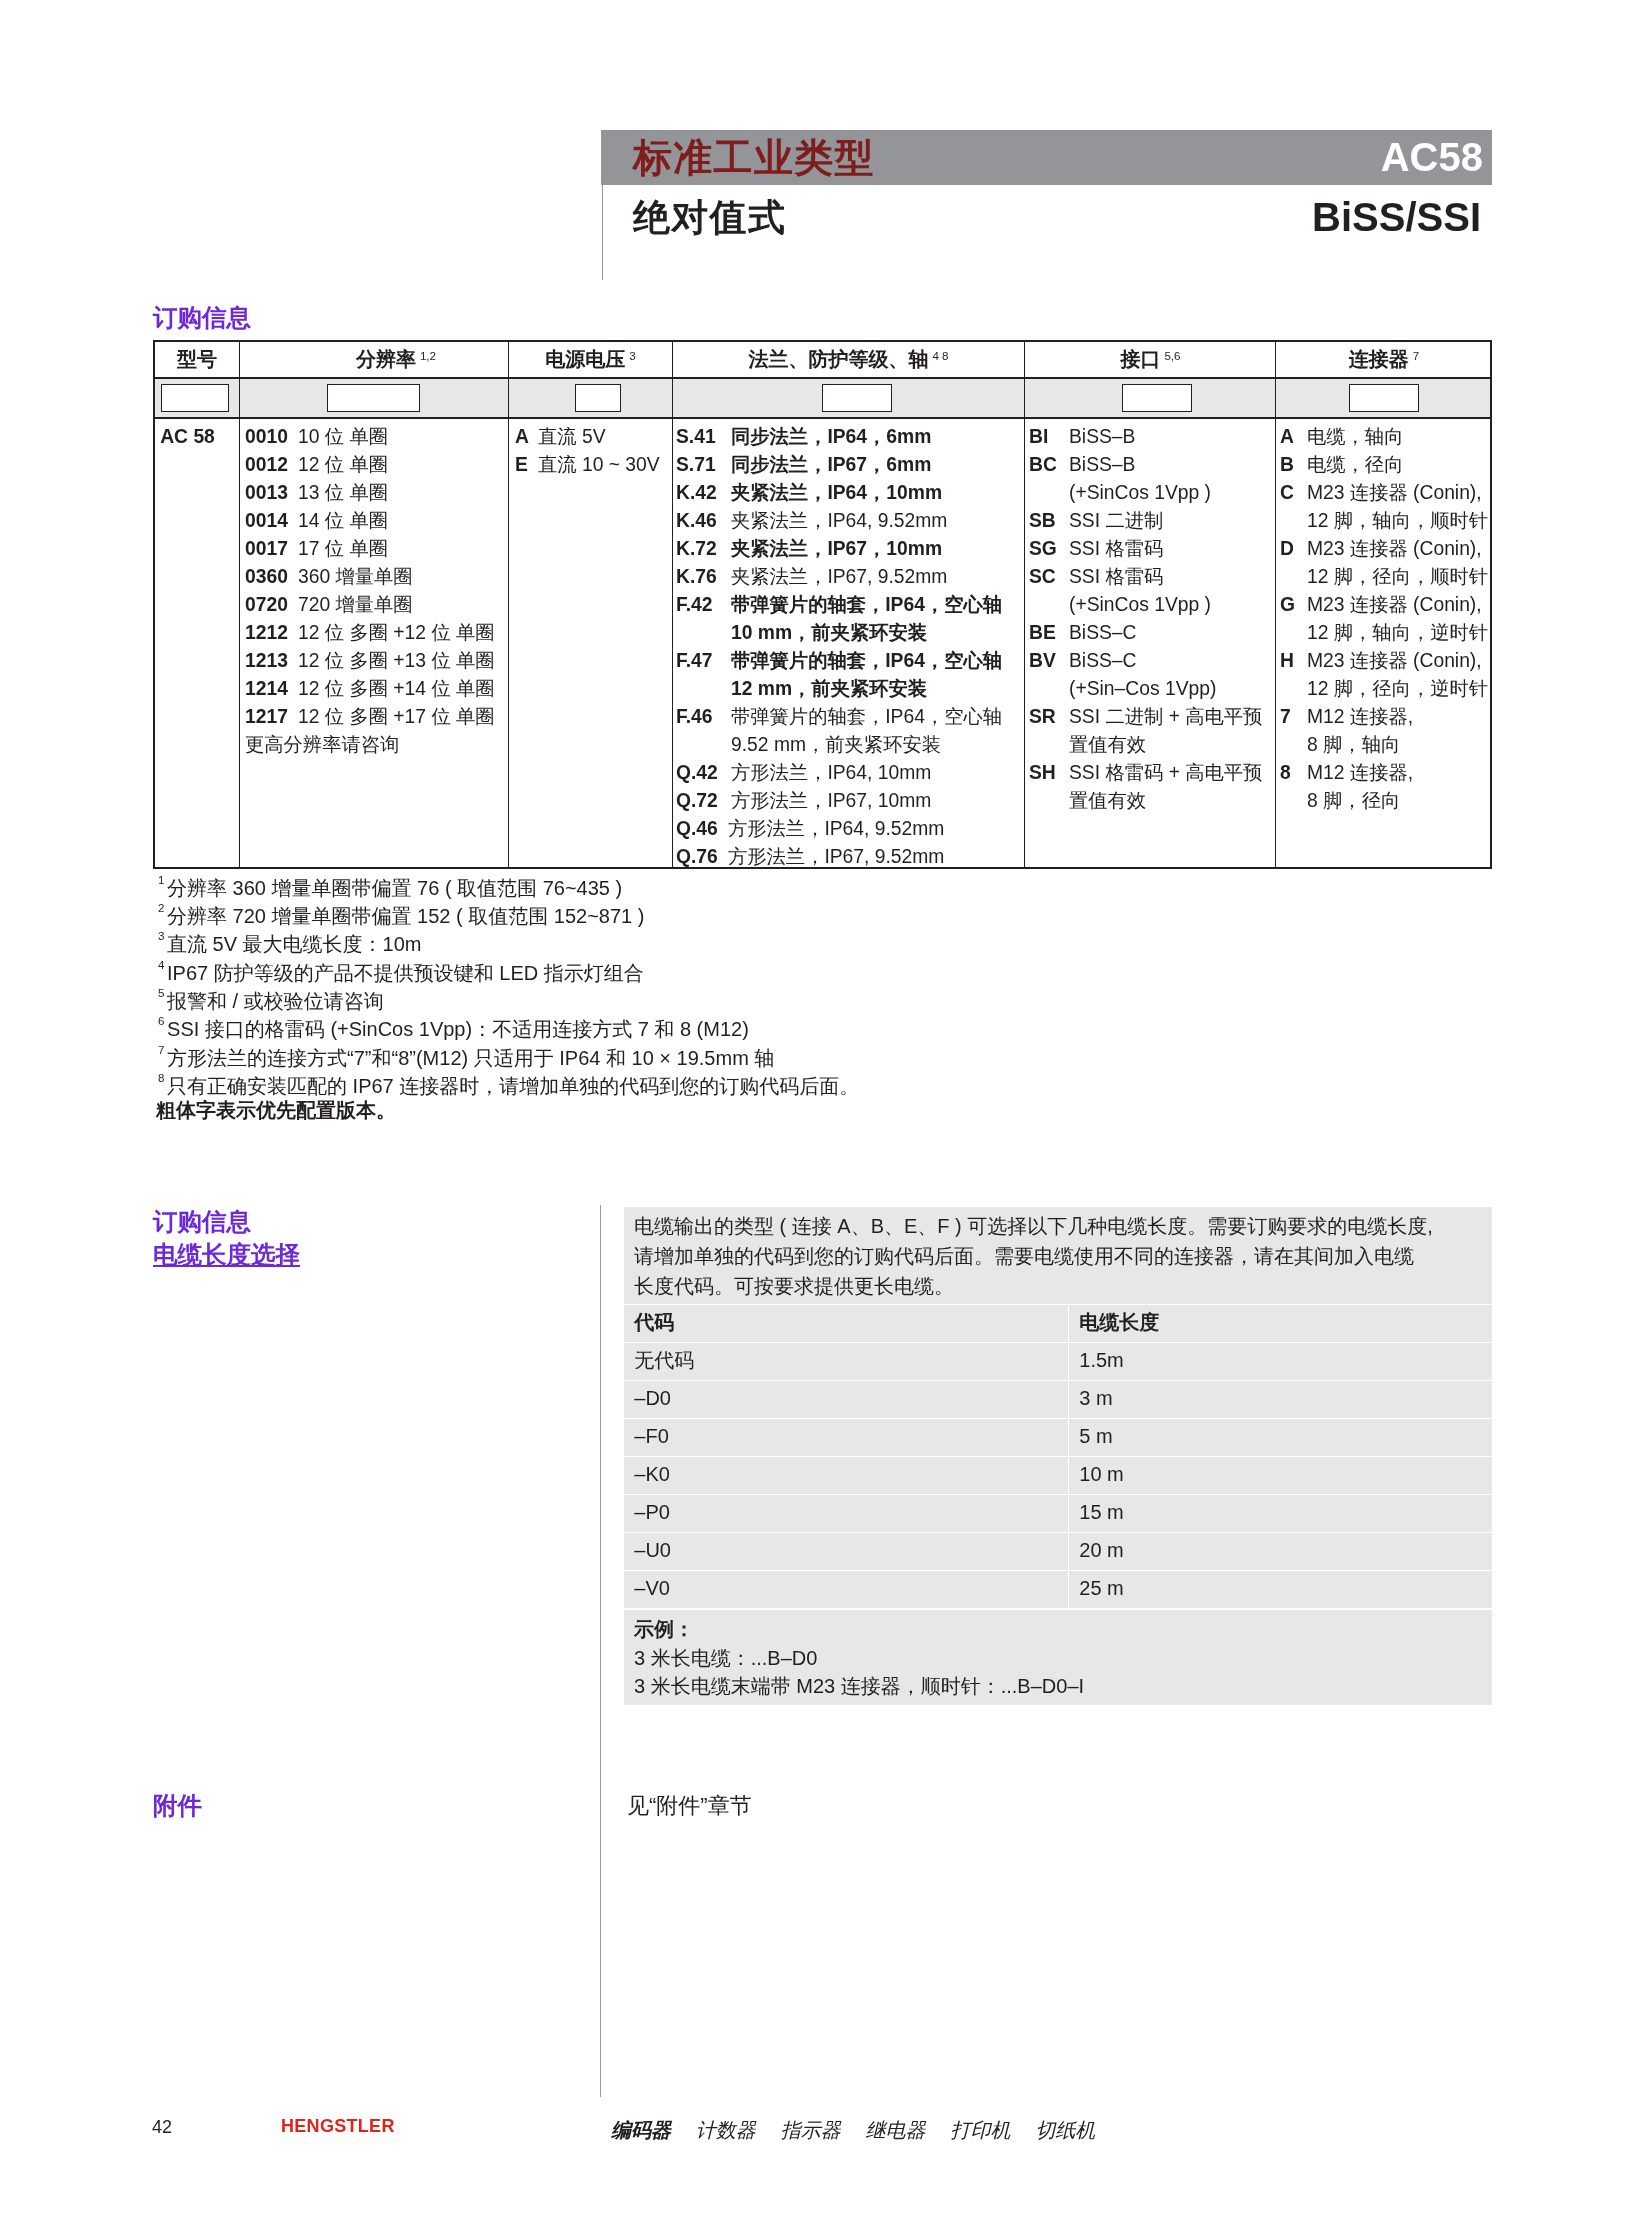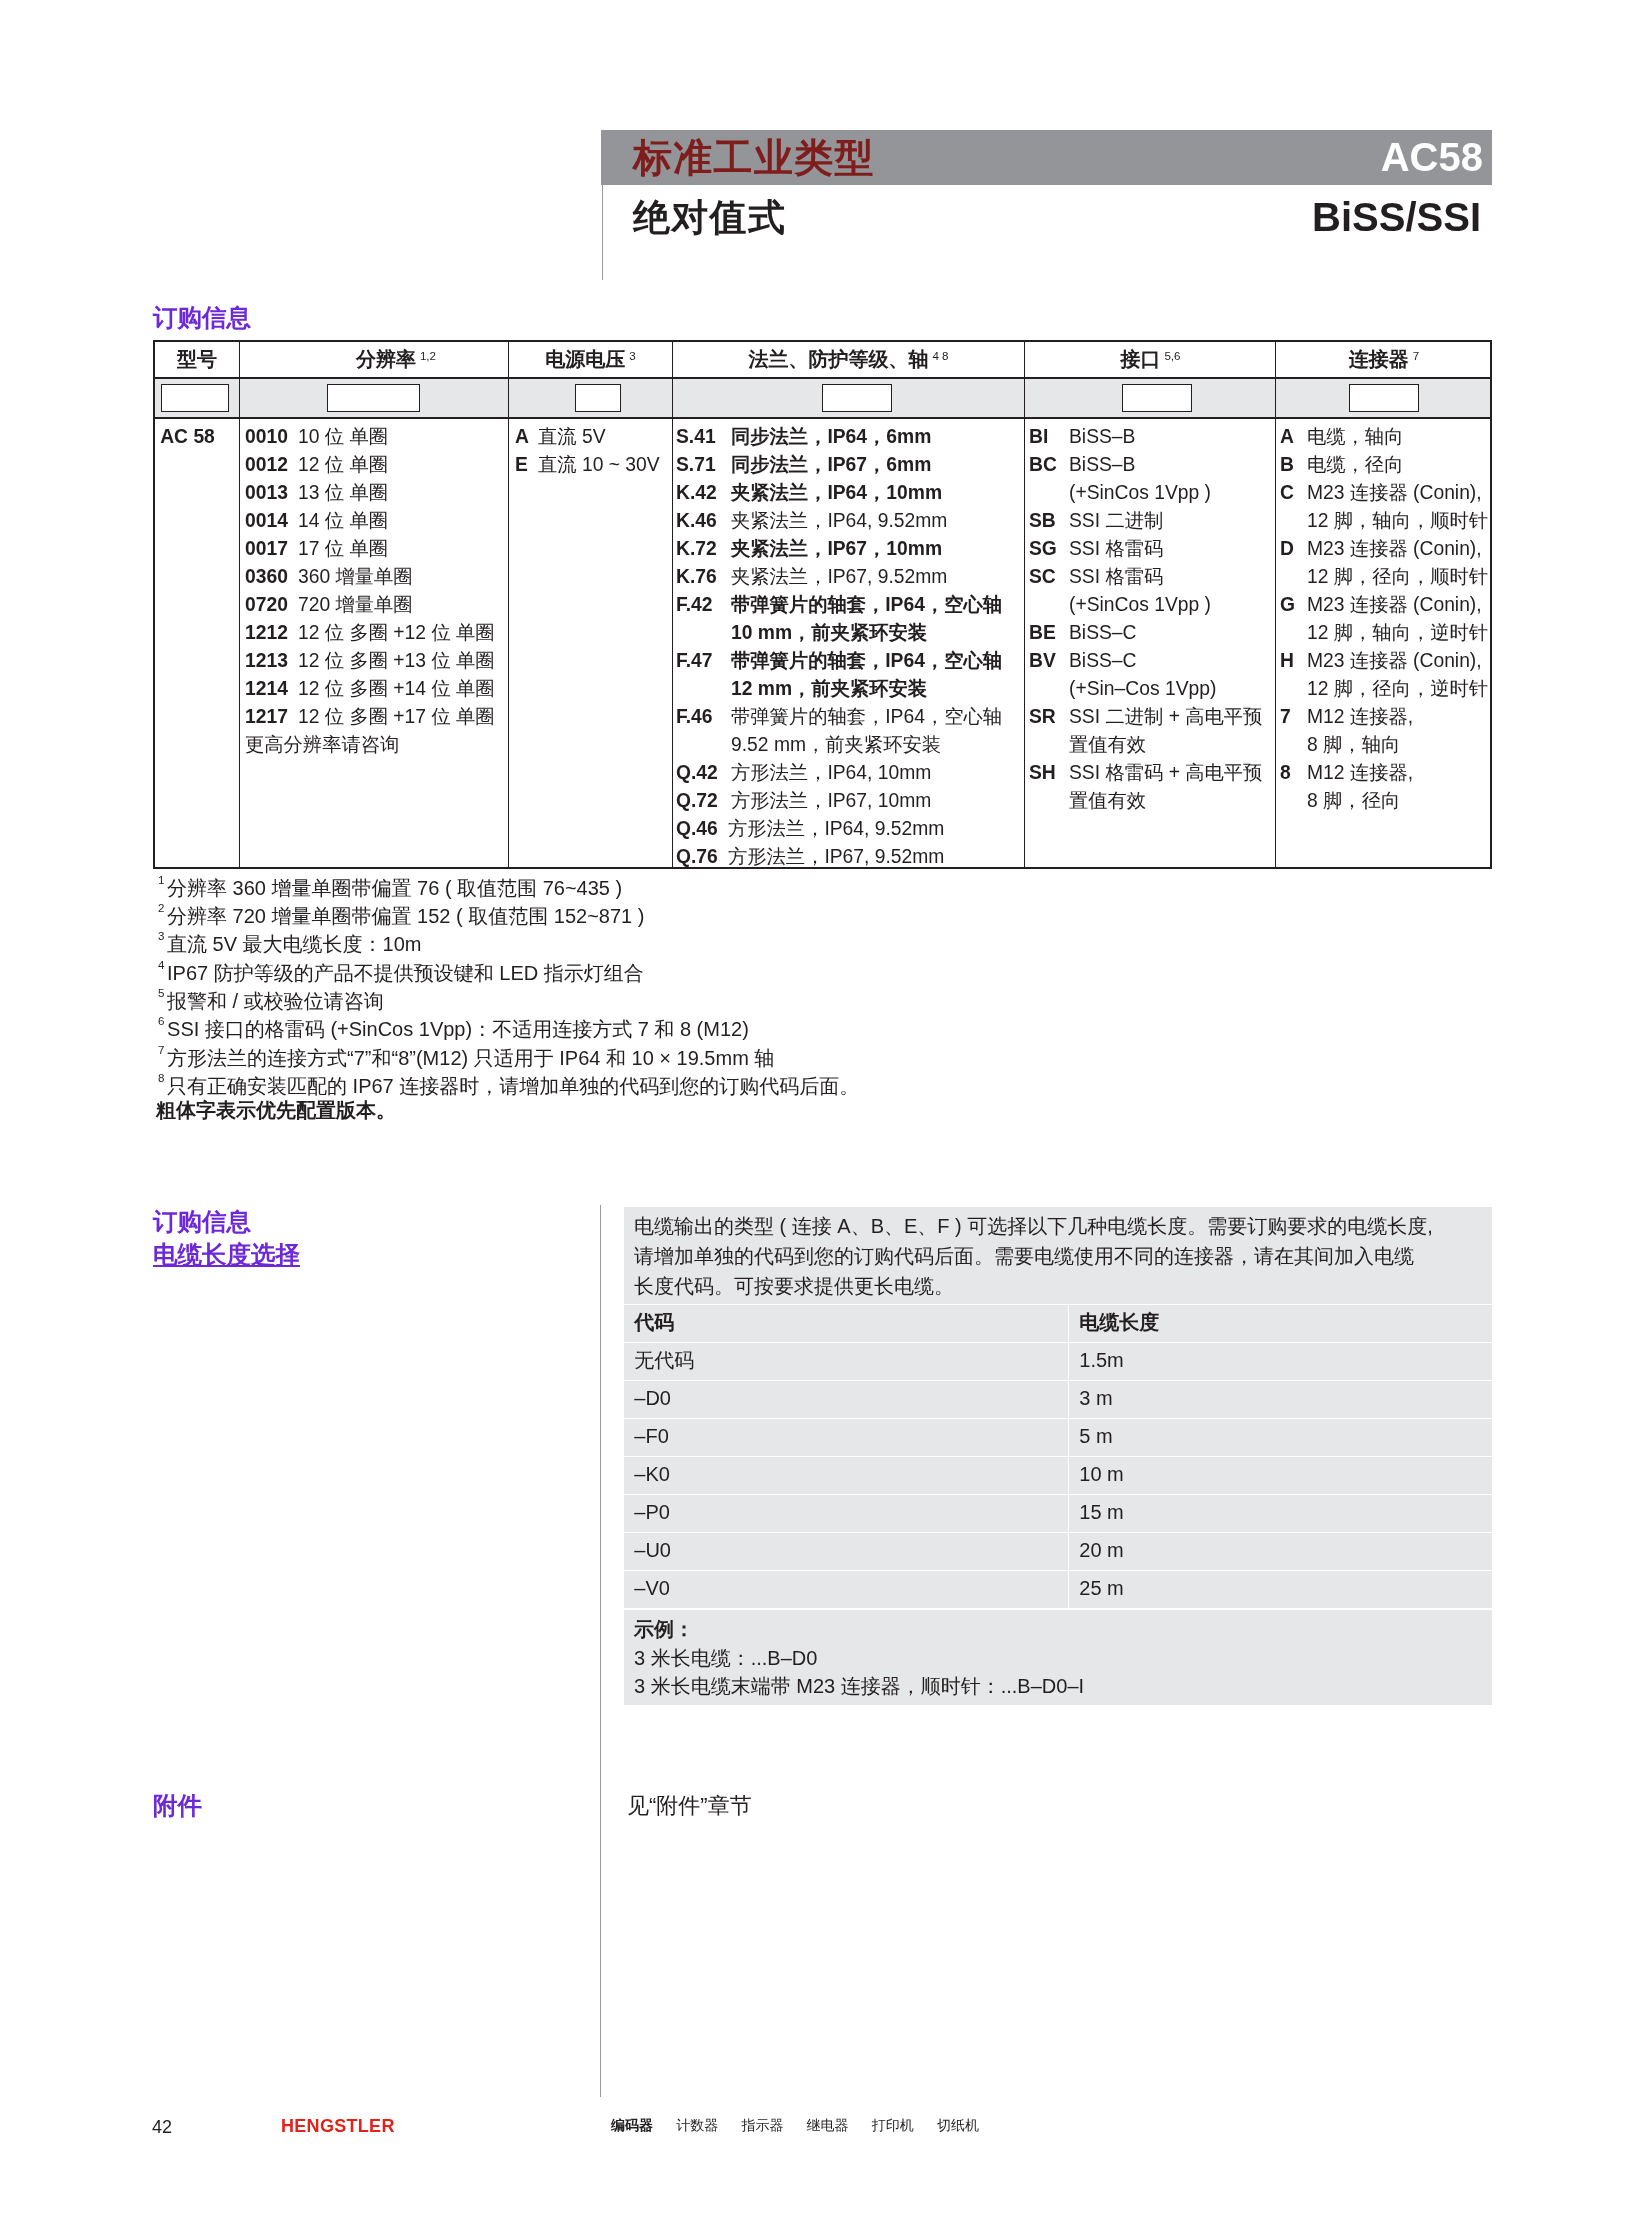--- a/index.html
+++ b/index.html
@@ -43,21 +43,21 @@
   .crow { position:absolute; left:624px; width:868px; height:37px; border-top:1.9px solid #ffffff; box-sizing:border-box; }
   .crow .c1 { position:absolute; left:10.3px; top:0; line-height:35px; font-size:20px; }
   .crow .c2 { position:absolute; left:444px; top:0; line-height:35px; font-size:20px; border-left:1.9px solid #ffffff; padding-left:10.3px; height:37px; }
   .cex { left:634px; font-size:20px; line-height:28px; white-space:nowrap; }
 
   .acc-text { left:627px; top:1789px; font-size:22px; line-height:34px; }
 
   
   .page-num { left:152px; top:2117px; font-size:18px; color:#231f20; }
   .brand { left:281px; top:2116px; font-size:18px; font-weight:bold; color:#e2231a; letter-spacing:0.3px; }
-  .fnav { left:611px; top:2117px; font-size:14px; white-space:nowrap; }
+  .fnav { left:611px; top:2117px; font-size:20px; font-style:italic; white-space:nowrap; }
   .fnav span { margin-right:19.3px; }
   .fnav .active { font-weight:bold; }
 </style>
 </head>
 <body>
 
 <div class="abs hdr-band"></div>
 <div class="abs hdr-title">标准工业类型</div>
 <div class="abs hdr-code">AC58</div>
 <div class="abs hdr-sub">绝对值式</div>

